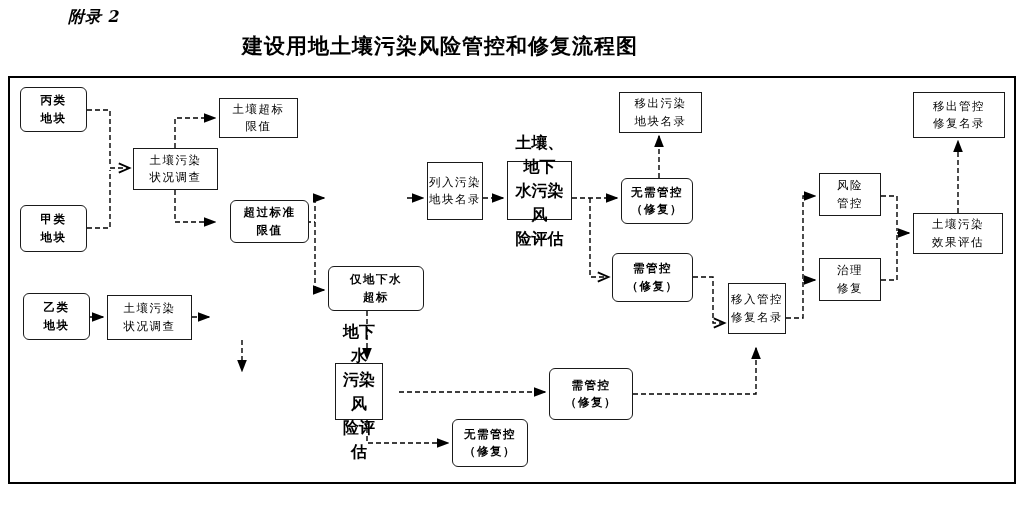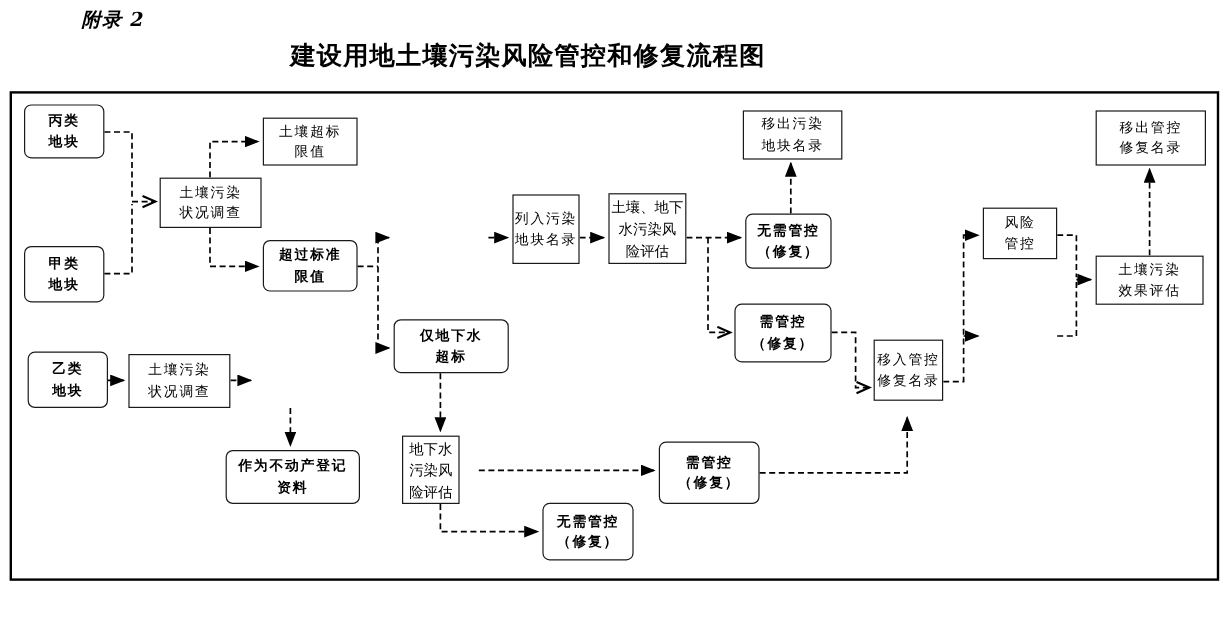--- a/index.html
+++ b/index.html
@@ -24,21 +24,21 @@
   }
   svg.wires{position:absolute;left:0;top:0;width:1024px;height:514px;}
   .node{
     position:absolute;box-sizing:border-box;background:#ffffff;
     border:1.6px solid #1a1a1a;
     display:flex;align-items:center;justify-content:center;
     text-align:center;font-size:11.5px;line-height:1.5;
     letter-spacing:1.5px;white-space:pre-line;
   }
   .round{border-radius:6px;font-weight:bold;}
-  .tight{letter-spacing:0px;font-size:12px;}
+  .tight{letter-spacing:0px;font-size:16px;font-weight:bold;}
 </style>
 </head>
 <body>
 
 <div id="stage">
 
   <div class="appendix">附录 2</div>
 
   <div class="title">建设用地土壤污染风险管控和修复流程图</div>
 
@@ -86,48 +86,48 @@
   </svg>
 
   <div class="node round" style="left:20px;top:87px;width:67px;height:45px">丙类
 地块</div>
   <div class="node round" style="left:20px;top:205px;width:67px;height:47px">甲类
 地块</div>
   <div class="node" style="left:133px;top:148px;width:85px;height:42px">土壤污染
 状况调查</div>
   <div class="node" style="left:219px;top:98px;width:79px;height:40px">土壤超标
 限值</div>
-  <div class="node round" style="left:219px;top:200px;width:79px;height:43px">超过标准
+  <div class="node round" style="left:230px;top:200px;width:79px;height:43px">超过标准
 限值</div>
   <div class="node round" style="left:23px;top:293px;width:67px;height:47px">乙类
 地块</div>
   <div class="node" style="left:107px;top:295px;width:85px;height:45px">土壤污染
 状况调查</div>
-  <div class="node round" style="left:188px;top:375px;width:112px;height:45px">作为不动产登记
-资料</div>
   <div class="node" style="left:427px;top:162px;width:56px;height:58px">列入污染
 地块名录</div>
   <div class="node tight" style="left:507px;top:161px;width:65px;height:59px">土壤、地下
 水污染风
 险评估</div>
   <div class="node round" style="left:328px;top:266px;width:96px;height:45px">仅地下水
 超标</div>
   <div class="node tight" style="left:335px;top:363px;width:48px;height:57px">地下水
 污染风
 险评估</div>
   <div class="node round" style="left:621px;top:178px;width:72px;height:46px">无需管控
 （修复）</div>
   <div class="node round" style="left:612px;top:253px;width:81px;height:49px">需管控
 （修复）</div>
   <div class="node" style="left:619px;top:92px;width:83px;height:41px">移出污染
 地块名录</div>
   <div class="node" style="left:728px;top:283px;width:58px;height:51px">移入管控
 修复名录</div>
   <div class="node" style="left:819px;top:173px;width:62px;height:43px">风险
 管控</div>
+  <div class="node" style="left:819px;top:258px;width:62px;height:43px">治理
+修复</div>
   <div class="node" style="left:913px;top:213px;width:90px;height:41px">土壤污染
 效果评估</div>
   <div class="node" style="left:913px;top:92px;width:92px;height:46px">移出管控
 修复名录</div>
   <div class="node round" style="left:452px;top:419px;width:76px;height:48px">无需管控
 （修复）</div>
   <div class="node round" style="left:549px;top:368px;width:84px;height:52px">需管控
 （修复）</div>
 
 </div>

